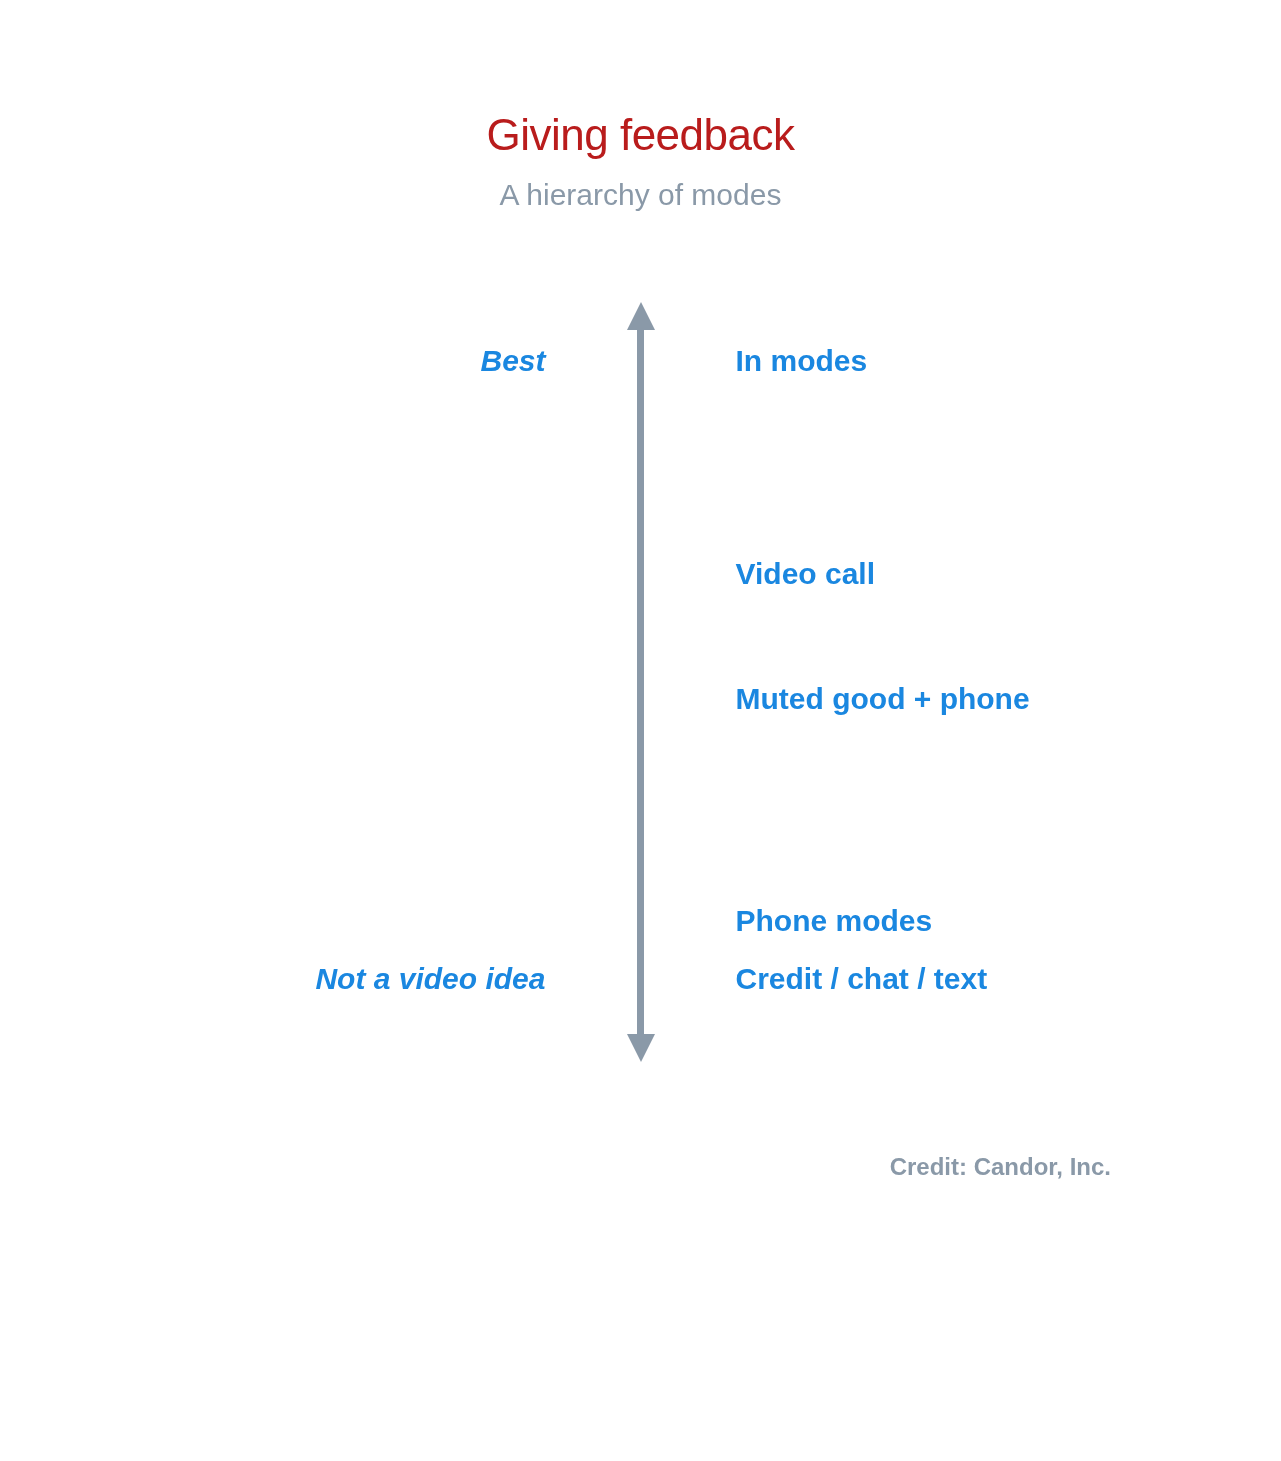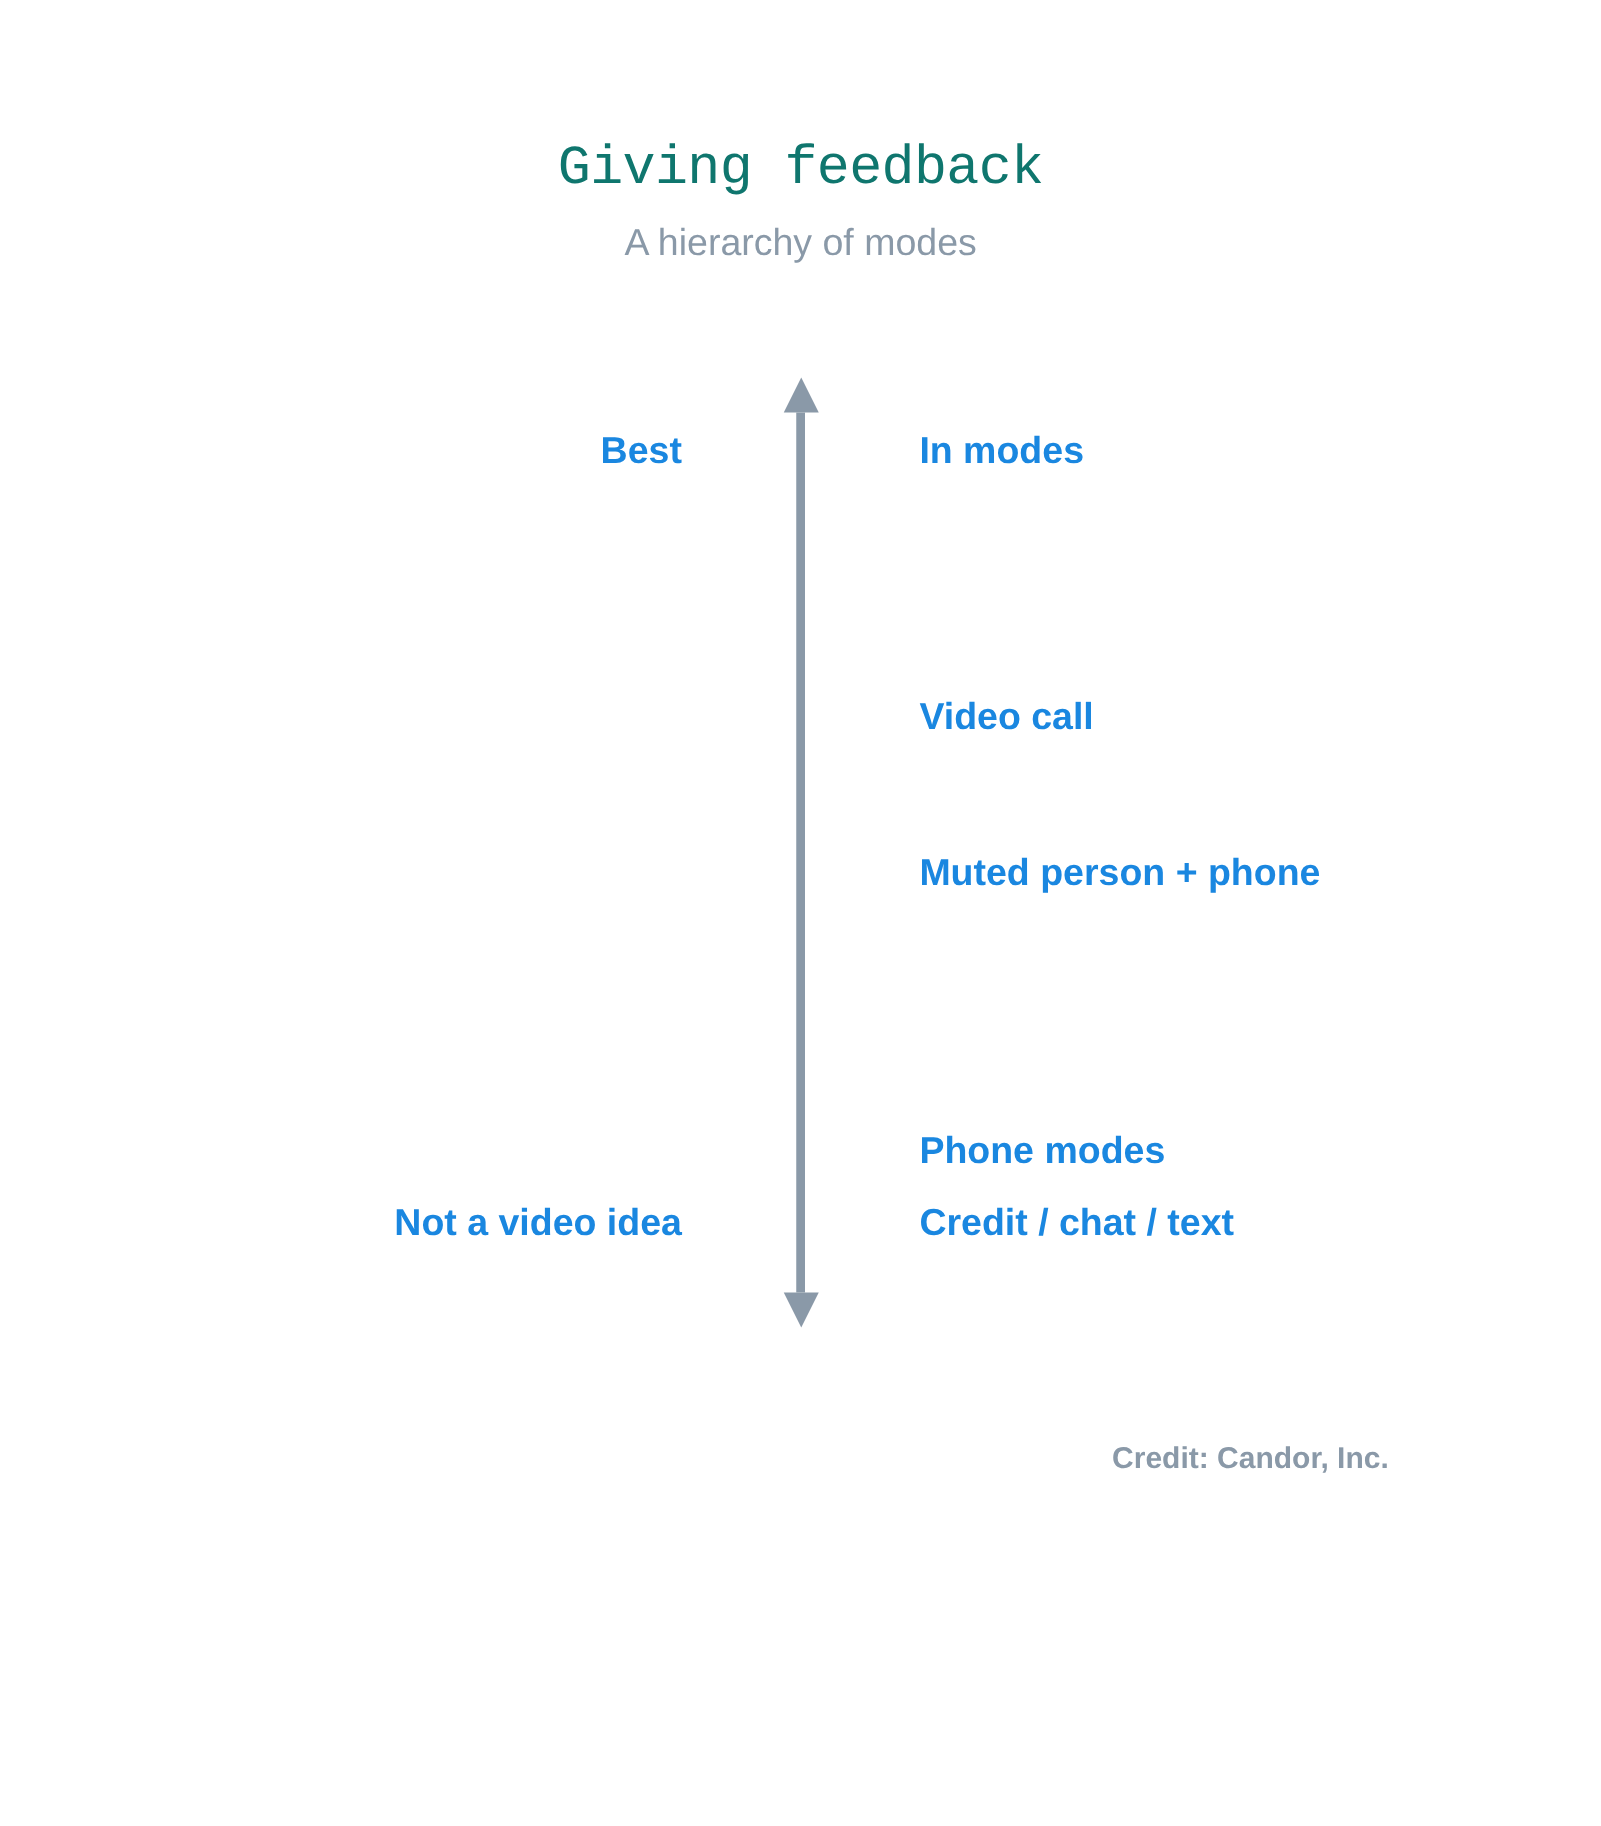--- a/index.html
+++ b/index.html
@@ -14,23 +14,22 @@
       font-family: -apple-system, BlinkMacSystemFont, "Segoe UI", Helvetica, Arial, sans-serif;
       position: relative;
     }
     .header {
       text-align: center;
       padding-top: 110px;
     }
     .title {
       font-size: 44px;
       font-weight: 400;
-      color: #0f766e;
+      color: #b91c1c;
       letter-spacing: -0.5px;
-      font-family: Liberation Mono, monospace;
     }
     .subtitle {
       font-size: 30px;
       font-weight: 400;
       color: #8a99a8;
       margin-top: 18px;
     }
     .diagram {
       position: relative;
       width: 100%;
@@ -74,20 +73,21 @@
       color: #1a87e0;
       white-space: nowrap;
     }
     .label.right {
       left: calc(50% + 95px);
       text-align: left;
     }
     .label.left {
       right: calc(50% + 95px);
       text-align: left;
+      font-style: italic;
     }
     .credit {
       position: absolute;
       bottom: 280px;
       right: 170px;
       font-size: 24px;
       color: #8a99a8;
       font-weight: 700;
     }
   </style>
@@ -104,18 +104,18 @@
     <div class="arrow-head-up"></div>
     <div class="arrow-line"></div>
     <div class="arrow-head-down"></div>
   </div>
 
   <div class="label left" style="top: 42px;">Best</div>
   <div class="label left" style="top: 660px;">Not a video idea</div>
 
   <div class="label right" style="top: 42px;">In modes</div>
   <div class="label right" style="top: 255px;">Video call</div>
-  <div class="label right" style="top: 380px;">Muted person + phone</div>
+  <div class="label right" style="top: 380px;">Muted good + phone</div>
   <div class="label right" style="top: 602px;">Phone modes</div>
   <div class="label right" style="top: 660px;">Credit / chat / text</div>
 </div>
 
 <div class="credit">Credit: Candor, Inc.</div>
 
 </body></html>

